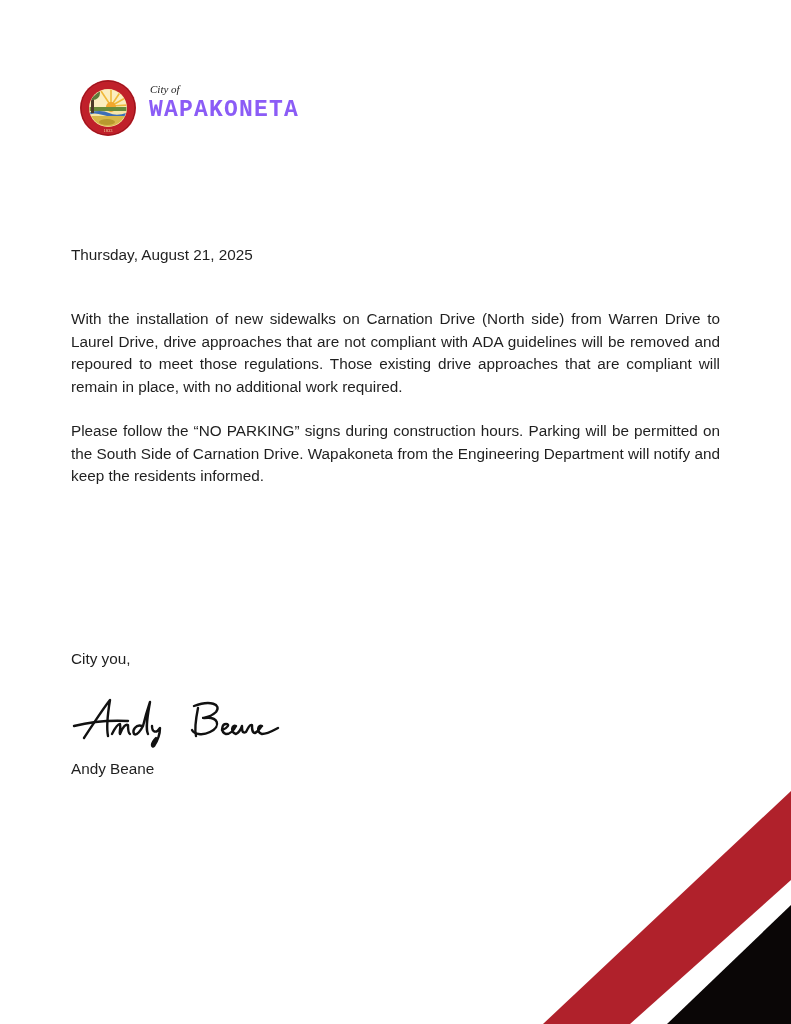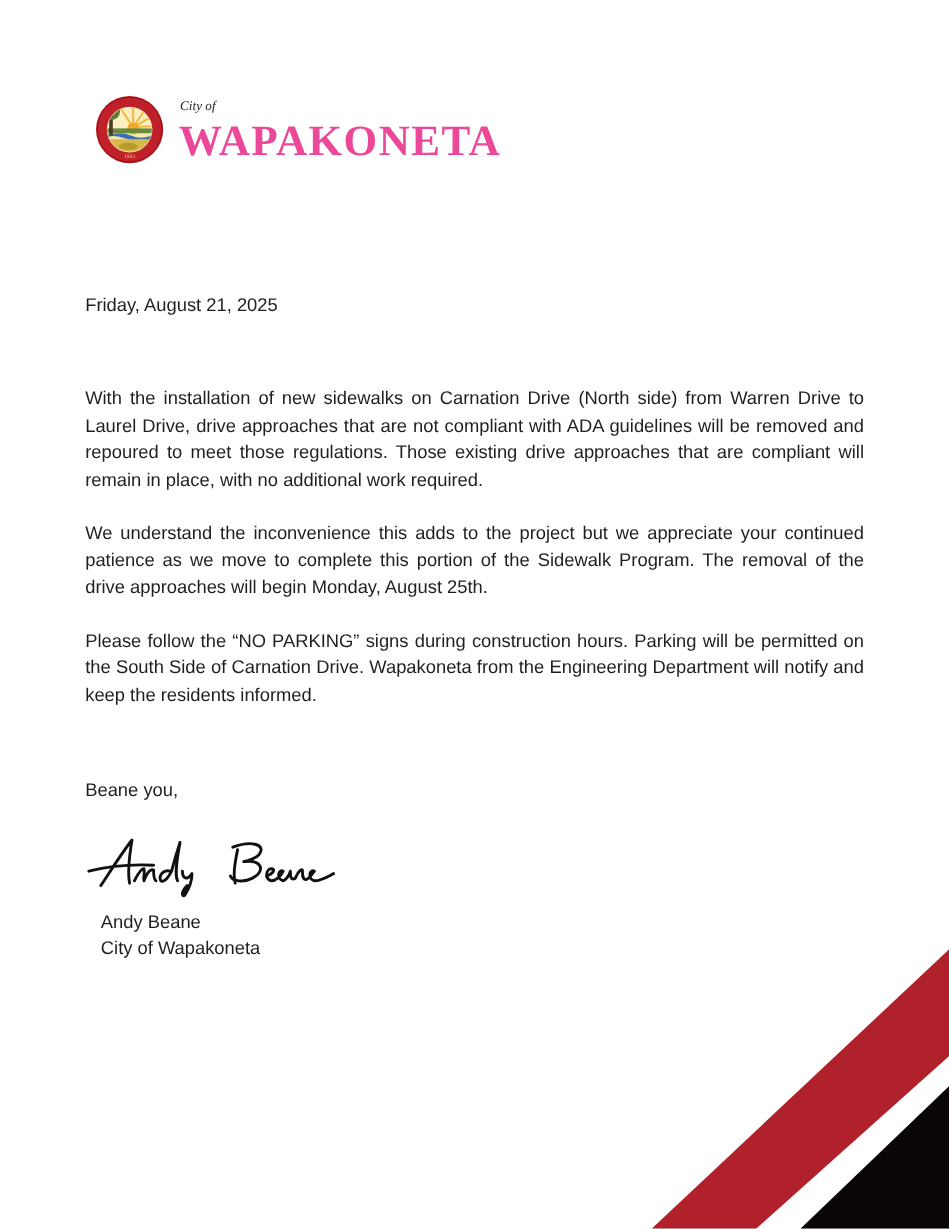--- a/index.html
+++ b/index.html
@@ -2,29 +2,29 @@
 <html><head>
 <meta charset="utf-8">
 <style>
   html, body { margin: 0; padding: 0; background: #ffffff; }
   body { width: 791px; height: 1024px; position: relative; overflow: hidden;
          font-family: "Liberation Sans", sans-serif; color: #1f1f1f; }
   .letterhead { position: absolute; left: 79px; top: 79px; height: 60px; }
   .seal { position: absolute; left: 0; top: 0; width: 58px; height: 58px; }
   .city-of { position: absolute; left: 71px; top: 4px; font-family: "Liberation Serif", serif;
              font-style: italic; font-size: 11px; color: #222; white-space: nowrap; text-align: center; }
-  .city-name { position: absolute; left: 70px; top: 20px; font-family: Liberation Serif, serif;
-               font-weight: bold; font-size: 36px; letter-spacing: 1.2px; color: #ec4899; white-space: nowrap; line-height: 1; }
+  .city-name { position: absolute; left: 70px; top: 20px; font-family: Liberation Mono, monospace;
+               font-weight: bold; font-size: 23px; letter-spacing: 1.2px; color: #8b5cf6; white-space: nowrap; line-height: 1; }
   .date { position: absolute; left: 71px; top: 246px; font-size: 15.3px; }
   .body { position: absolute; left: 71px; top: 308px; width: 649px; font-size: 15.3px; line-height: 22.5px; }
-  .body p { margin: 14px 0 22px 0; text-align: justify; }
+  .body p { margin: 0 0 22px 0; text-align: justify; }
   .body p.last { margin-bottom: 0; }
   .closing { position: absolute; left: 71px; top: 650px; font-size: 15.3px; }
   .signature { position: absolute; left: 70px; top: 692px; width: 210px; height: 56px; }
-  .sig-block { position: absolute; left: 71px; top: 758px; font-size: 15.3px; line-height: 21.5px; margin-left: 13px; }
+  .sig-block { position: absolute; left: 71px; top: 758px; font-size: 15.3px; line-height: 21.5px; }
   .sig-block div { white-space: nowrap; }
   .stripes { position: absolute; left: 0; top: 0; width: 791px; height: 1024px; pointer-events: none; }
 </style>
 </head>
 <body>
 
 <svg class="stripes" viewBox="0 0 791 1024">
   <polygon points="543,1024 630,1024 791,880 791,791" fill="#b0212b"></polygon>
   <polygon points="667,1024 791,1024 791,905" fill="#0a0606"></polygon>
 </svg>
@@ -53,29 +53,28 @@
       <rect x="12" y="12" width="3" height="22" fill="#4a3a28"></rect>
       <circle cx="14" cy="14" r="7" fill="#5d7a3a"></circle>
       <ellipse cx="28" cy="43" rx="8" ry="3" fill="#b89a2e"></ellipse>
     </g>
     <text x="29" y="53" text-anchor="middle" font-size="4.5" fill="#f3d9a0" font-family="Liberation Serif, serif">1833</text>
   </svg>
   <div class="city-of">City of</div>
   <div class="city-name">WAPAKONETA</div>
 </div>
 
-<div class="date">Friday, August 21, 2025</div>
+<div class="date">Thursday, August 21, 2025</div>
 
 <div class="body">
   <p>With the installation of new sidewalks on Carnation Drive (North side) from Warren Drive to Laurel Drive, drive approaches that are not compliant with ADA guidelines will be removed and repoured to meet those regulations. Those existing drive approaches that are compliant will remain in place, with no additional work required.</p>
-  <p>We understand the inconvenience this adds to the project but we appreciate your continued patience as we move to complete this portion of the Sidewalk Program. The removal of the drive approaches will begin Monday, August 25th.</p>
   <p>Please follow the “NO PARKING” signs during construction hours. Parking will be permitted on the South Side of Carnation Drive. Wapakoneta from the Engineering Department will notify and keep the residents informed.</p>
 </div>
 
-<div class="closing">Beane you,</div>
+<div class="closing">City you,</div>
 
 <svg class="signature" viewBox="0 0 210 56">
   <g fill="none" stroke="#111" stroke-width="2.4" stroke-linecap="round" stroke-linejoin="round">
 
     <path d="M4 34 C20 30 40 28 58 29"></path>
     <path d="M14 46 C22 34 32 18 40 8 C38 20 36 34 38 44"></path>
 
     <path d="M42 42 C46 34 48 32 50 32 C51 36 49 40 50 42 C53 34 56 32 58 33 C58 37 58 41 60 42"></path>
 
     <path d="M72 34 C66 32 62 38 64 42 C67 44 71 38 73 34 C75 26 78 16 80 10 C78 22 75 36 78 42"></path>
@@ -85,14 +84,13 @@
     <path d="M124 14 C140 8 152 12 146 20 C140 26 130 26 134 26 C148 24 152 34 140 40 C132 44 124 42 122 38"></path>
     <path d="M128 16 C126 26 124 36 126 44"></path>
 
     <path d="M152 38 C158 36 160 32 156 32 C152 32 150 40 156 42 C160 42 164 38 166 34 C162 32 160 40 166 42 C170 40 172 34 172 34 C172 38 172 42 176 40 C178 36 180 32 182 33 C182 37 182 41 185 41 C188 40 190 36 192 34 C188 32 186 40 192 42 C198 42 204 38 208 36"></path>
   </g>
   <title>Andy Beane</title>
 </svg>
 
 <div class="sig-block">
   <div>Andy Beane</div>
-  <div>City of Wapakoneta</div>
 </div>
 
 </body></html>

